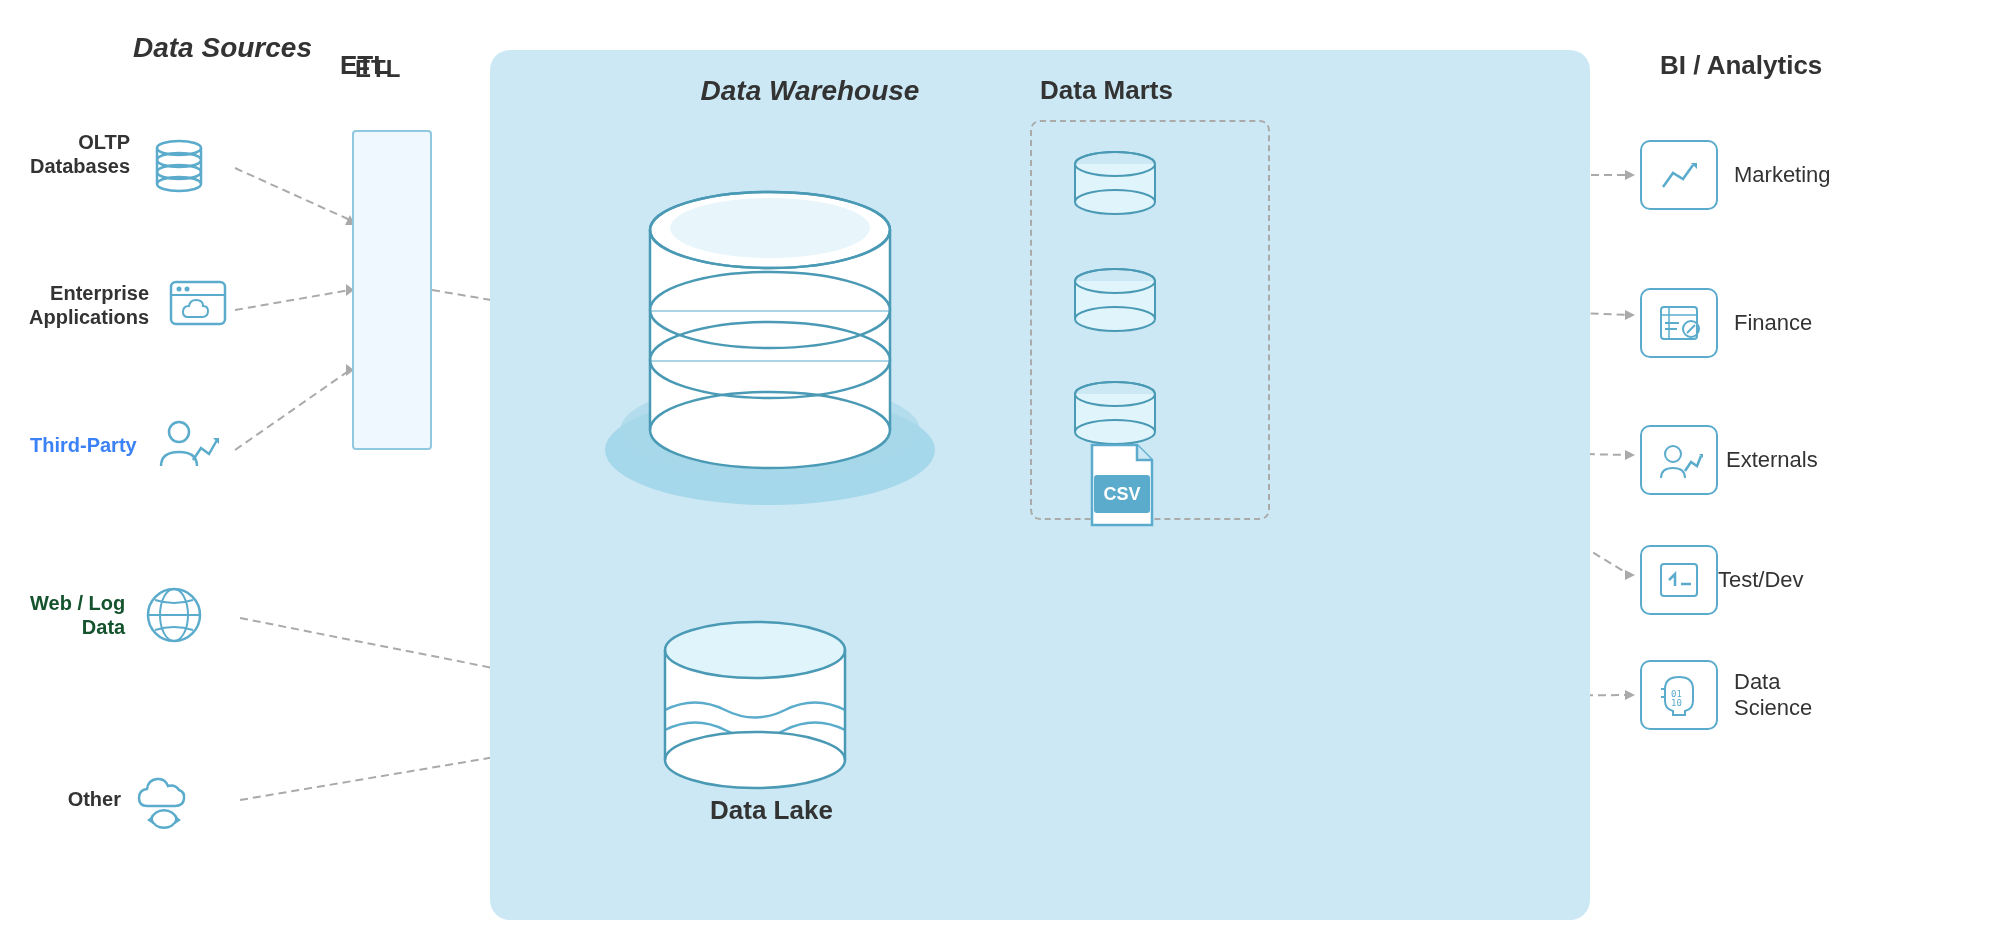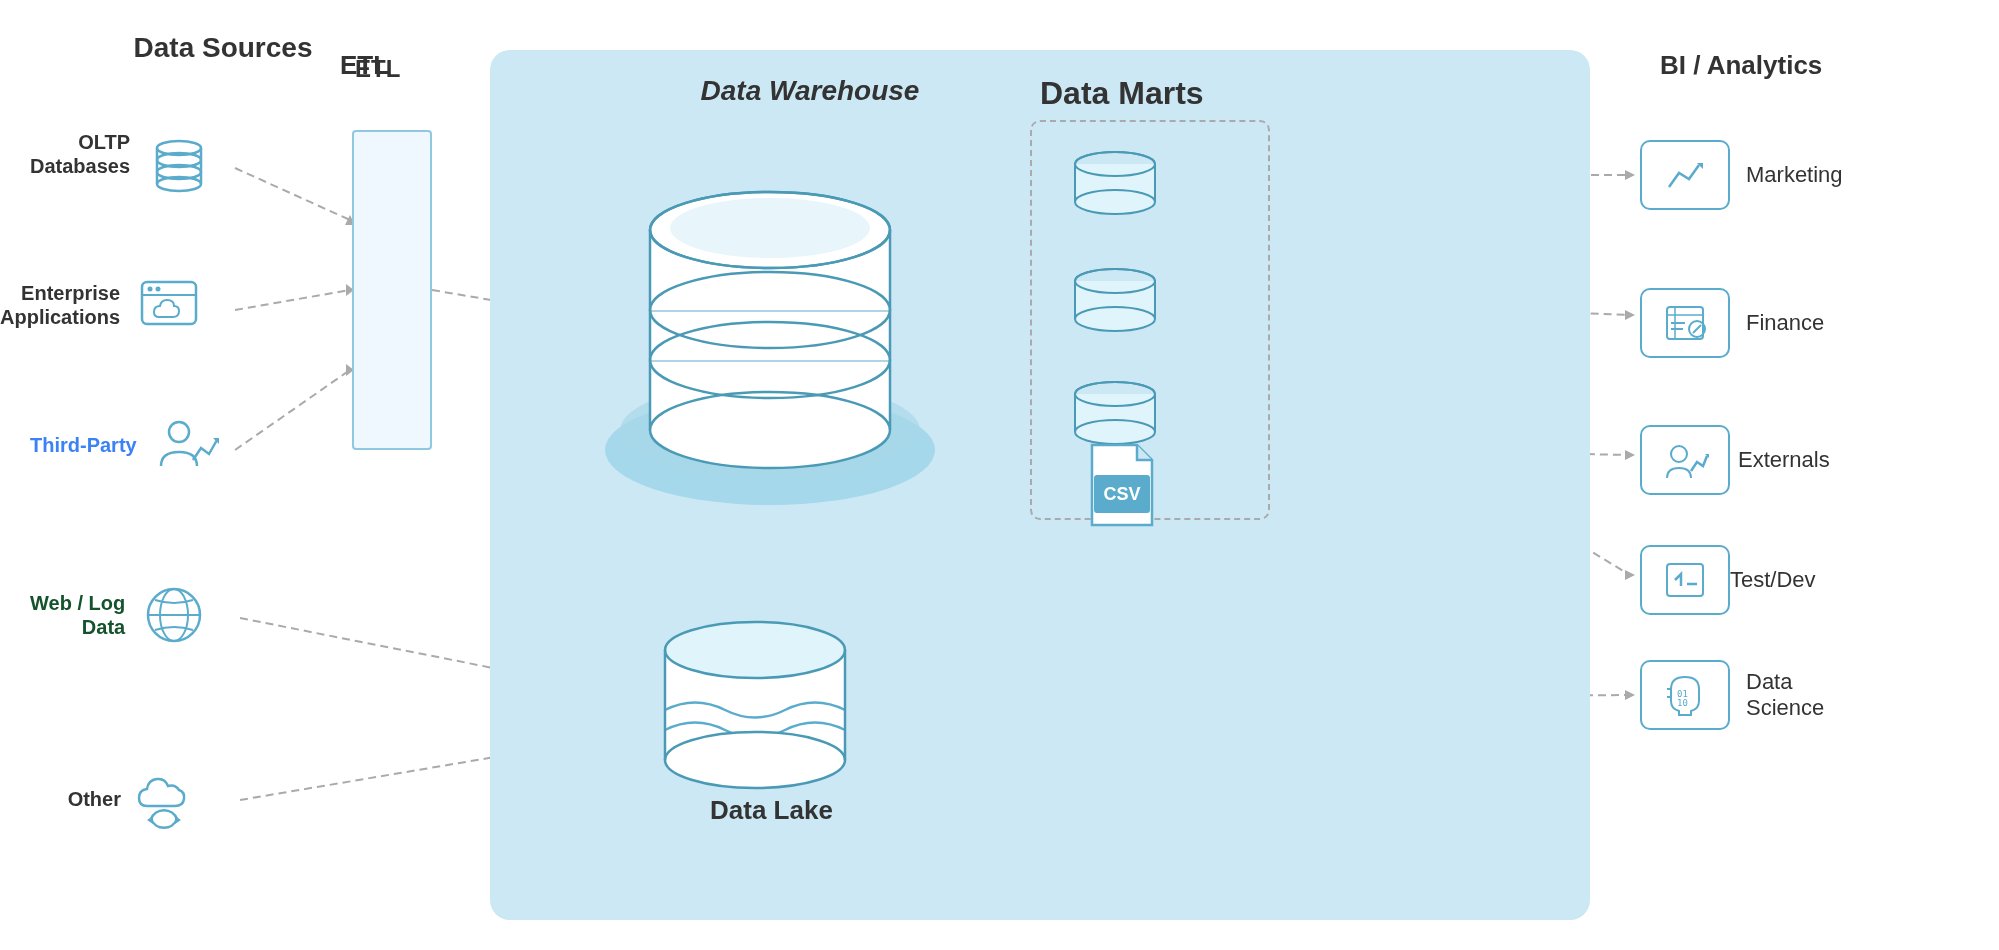--- a/index.html
+++ b/index.html
@@ -17,25 +17,26 @@
       height: 950px;
       position: relative;
     }
 
     
     .data-sources-title {
       position: absolute;
       left: 133px;
       top: 31px;
       width: 180px;
-      text-align: center;
+      text-align: left;
       font-size: 26px;
       font-weight: 700;
       color: #333;
       line-height: 1.2;
+      font-style: italic;
     }
 
     
     .etl-box {
       position: absolute;
       left: 352px;
       top: 130px;
       width: 80px;
       height: 320px;
       border: 2px solid #90c8e0;
@@ -58,21 +59,21 @@
     .arrows-svg {
       position: absolute;
       top: 0;
       left: 0;
       width: 1999px;
       height: 950px;
       pointer-events: none;
     }
 
     .bi-icon-box {
-      width: 90px;
+      width: 78px;
       height: 70px;
       border: 2px solid #5aabcc;
       border-radius: 10px;
       display: flex;
       align-items: center;
       justify-content: center;
       background: white;
     }
   </style>
 </head>
@@ -136,21 +137,21 @@
 
   <div style="position:absolute; left:340px; top:50px; font-size:26px; font-weight:700; color:#333;">ETL</div>
 
   <div class="main-area"></div>
 
   <div class="etl-box"></div>
   <div style="position:absolute; left:355px; top:55px; font-size:24px; font-weight:700; color:#333;">ETL</div>
 
   <div style="position:absolute; left:650px; top:75px; font-size:28px; font-weight:700; color:#333; text-align:center; width:320px;font-style:italic;">Data Warehouse</div>
 
-  <div style="position:absolute; left:1040px; top:75px; font-size:32px; font-weight:700; color:#333;">Data Marts</div>
+  <div style="position:absolute; left:1040px; top:75px; font-size:26px; font-weight:700; color:#333;">Data Marts</div>
 
   <div style="position:absolute; left:1660px; top:50px; font-size:26px; font-weight:700; color:#333;">BI / Analytics</div>
 
   <div style="position:absolute; left:710px; top:795px; font-size:26px; font-weight:700; color:#333;">Data Lake</div>
 
   <div style="position:absolute; left:30px; top:130px; display:flex; gap:14px;">
     <span style="font-size:20px; font-weight:700; color:#333; line-height:1.2; min-width:90px; text-align:right;">OLTP<br>Databases</span>
     <svg width="70" height="70" viewBox="0 0 70 70">
 
       <ellipse cx="35" cy="18" rx="22" ry="7" fill="none" stroke="#5aabcc" stroke-width="2.5"></ellipse>
@@ -160,21 +161,21 @@
       <ellipse cx="35" cy="30" rx="22" ry="7" fill="none" stroke="#5aabcc" stroke-width="2.5"></ellipse>
       <line x1="13" y1="30" x2="13" y2="42" stroke="#5aabcc" stroke-width="2.5"></line>
       <line x1="57" y1="30" x2="57" y2="42" stroke="#5aabcc" stroke-width="2.5"></line>
       <ellipse cx="35" cy="42" rx="22" ry="7" fill="none" stroke="#5aabcc" stroke-width="2.5"></ellipse>
       <line x1="13" y1="42" x2="13" y2="54" stroke="#5aabcc" stroke-width="2.5"></line>
       <line x1="57" y1="42" x2="57" y2="54" stroke="#5aabcc" stroke-width="2.5"></line>
       <ellipse cx="35" cy="54" rx="22" ry="7" fill="none" stroke="#5aabcc" stroke-width="2.5"></ellipse>
     </svg>
   </div>
 
-  <div style="position:absolute; left:0px; top:270px; display:flex; align-items:center; gap:14px;">
+  <div style="position:absolute; left:0px; top:270px; display:flex; align-items:center; gap:14px;padding-left:29px;">
     <span style="font-size:20px; font-weight:700; color:#333; line-height:1.2; min-width:120px; text-align:right;">Enterprise<br>Applications</span>
     <svg width="70" height="70" viewBox="0 0 70 70">
 
       <rect x="8" y="12" width="54" height="42" rx="5" fill="none" stroke="#5aabcc" stroke-width="2.5"></rect>
       <line x1="8" y1="25" x2="62" y2="25" stroke="#5aabcc" stroke-width="2"></line>
       <circle cx="16" cy="19" r="2.5" fill="#5aabcc"></circle>
       <circle cx="24" cy="19" r="2.5" fill="#5aabcc"></circle>
 
       <path d="M20 42 Q20 36 26 36 Q27 30 33 30 Q40 30 40 36 Q45 36 45 41 Q45 47 39 47 L25 47 Q20 47 20 42Z" fill="none" stroke="#5aabcc" stroke-width="2"></path>
     </svg>

